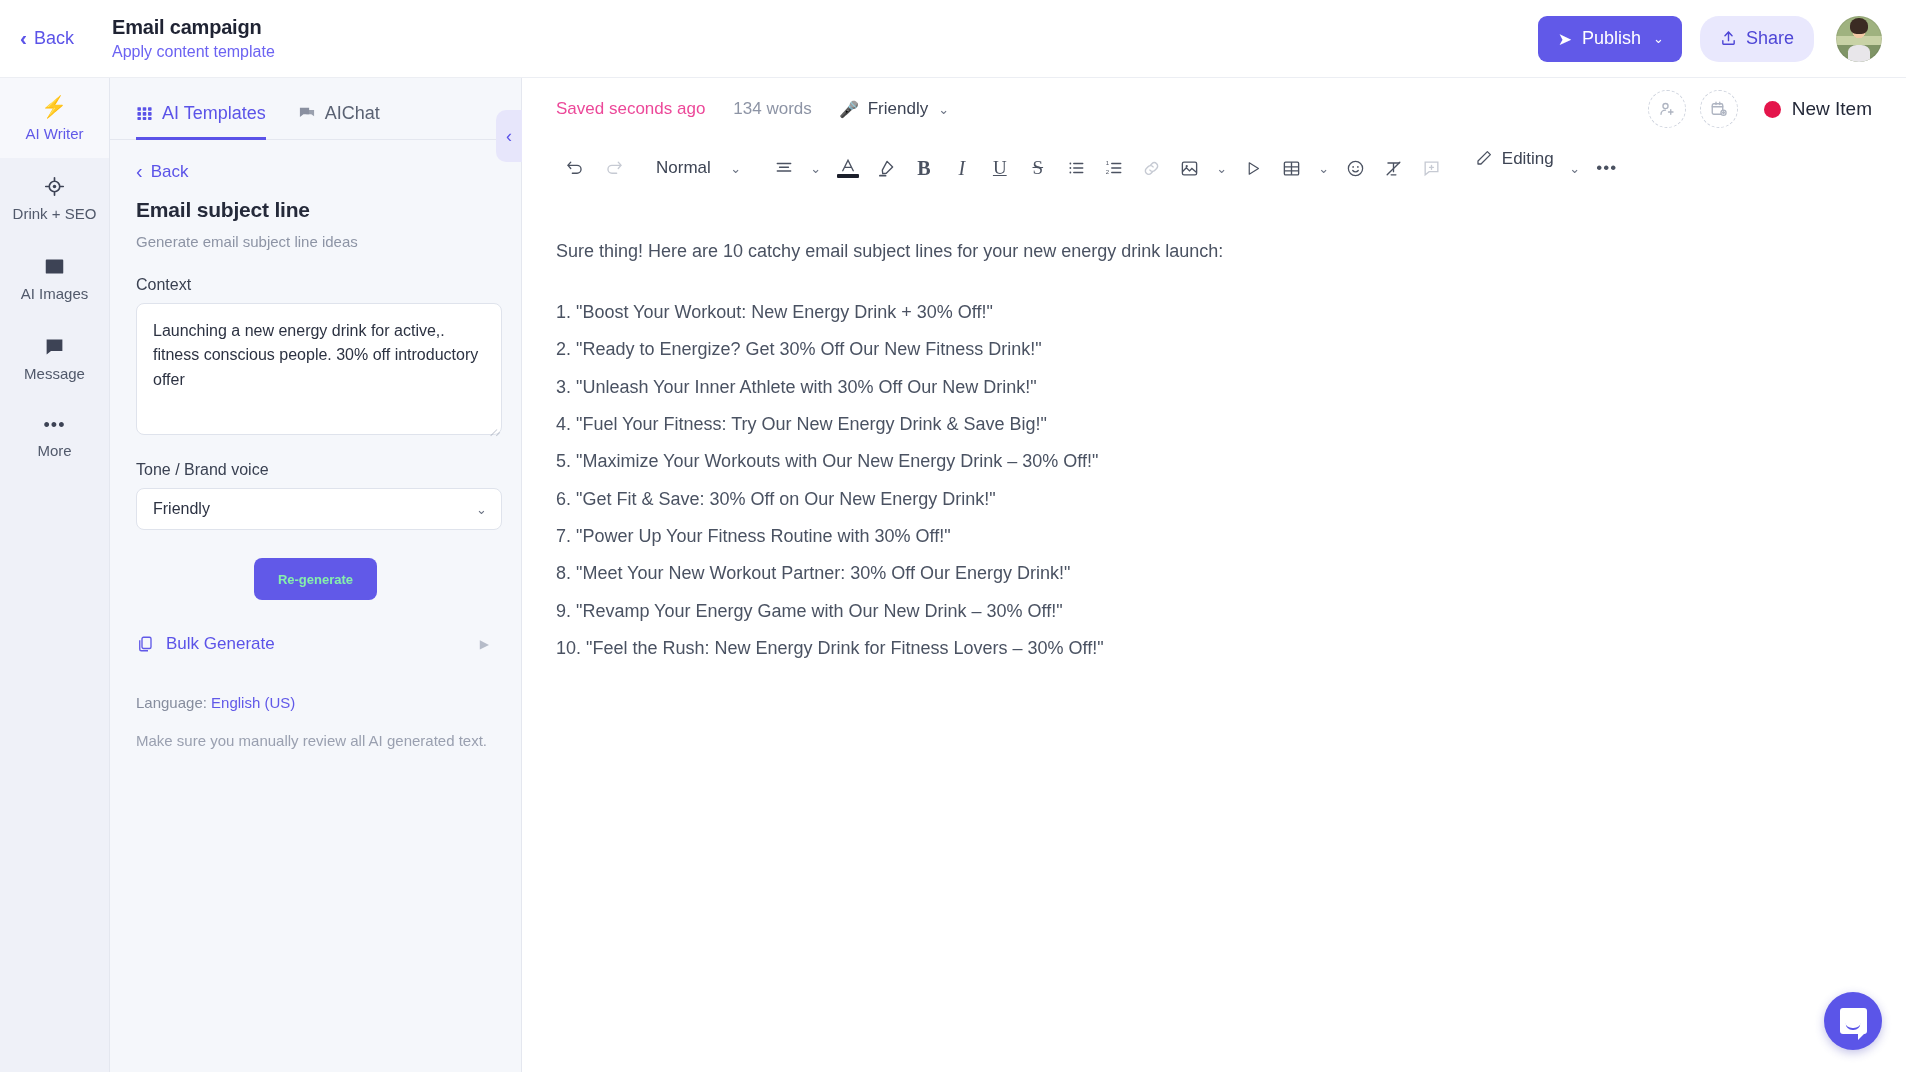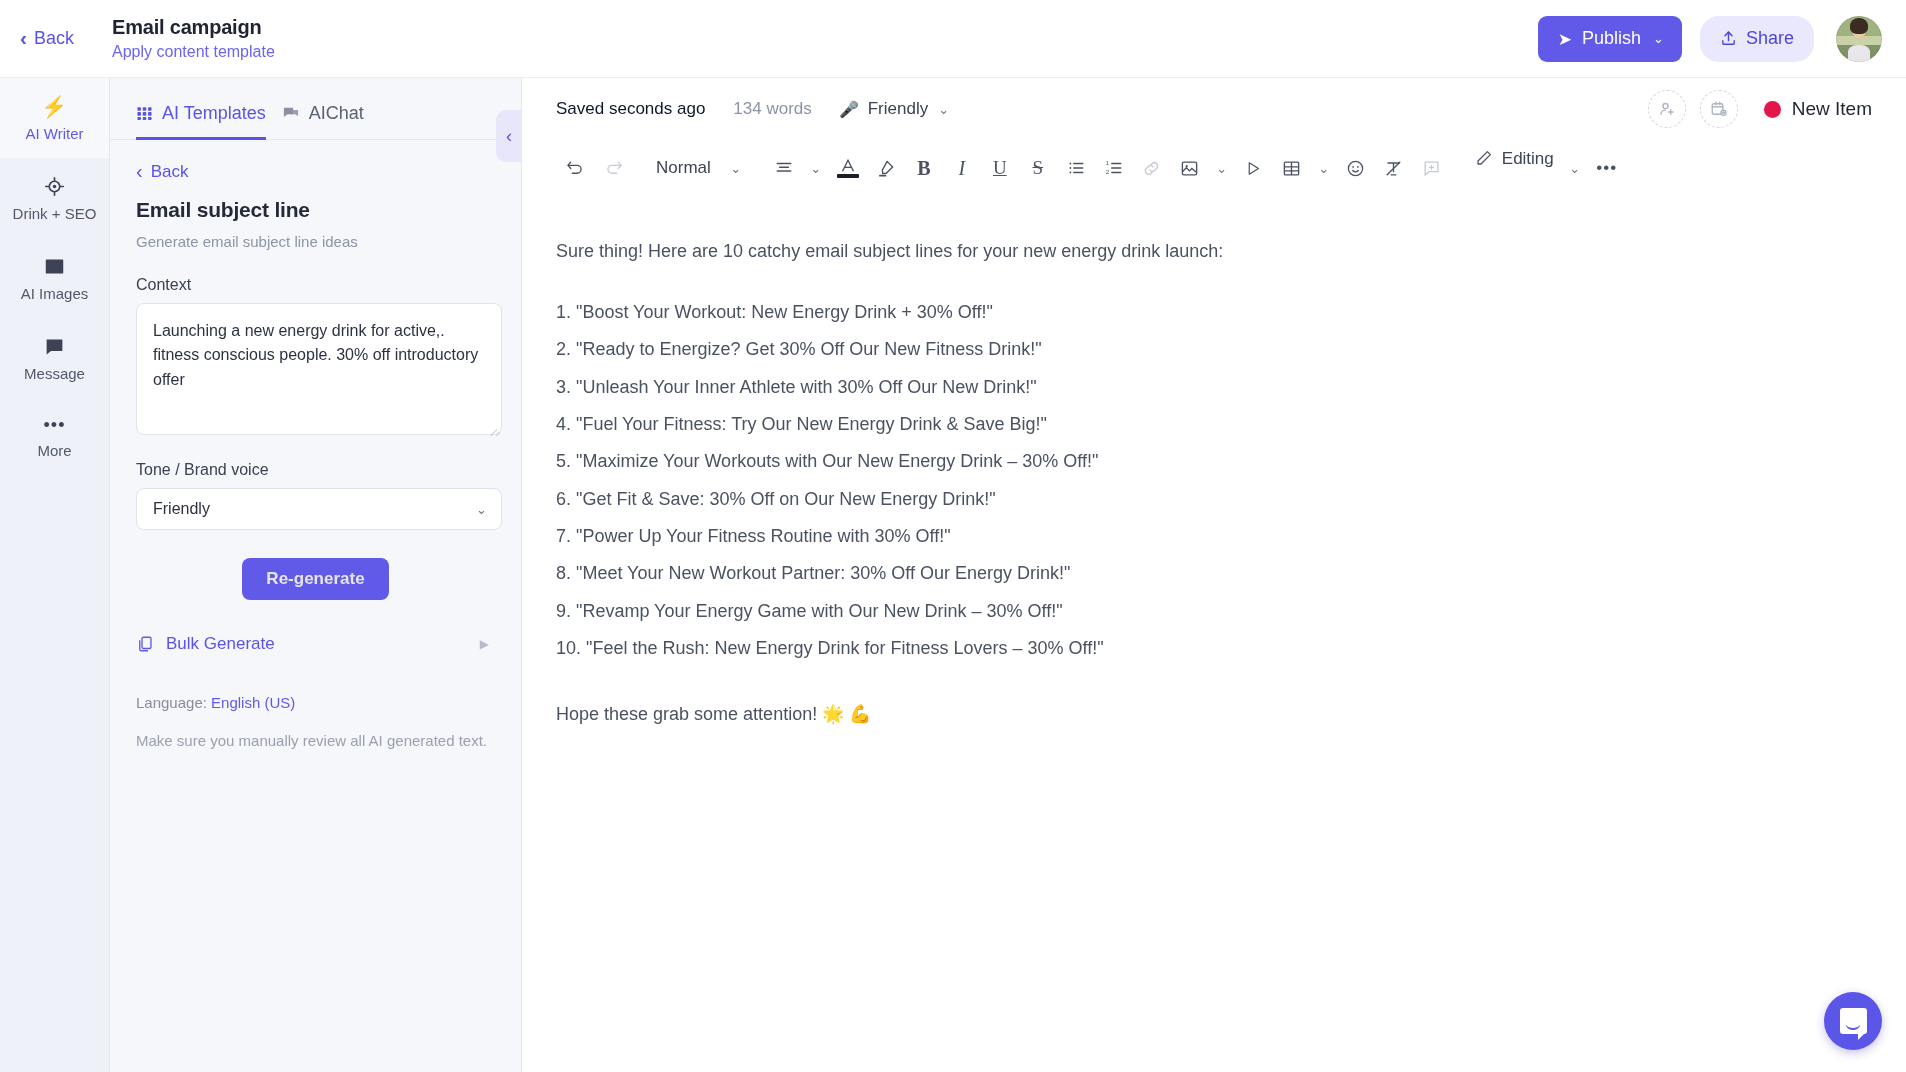--- a/index.html
+++ b/index.html
@@ -81,21 +81,21 @@
   .rail-label { font-size: 15px; color: #51596b; }
   .rail-item.active .rail-label { color: #6159e8; }
 
   
   .panel {
     width: 412px; min-width: 412px; background: #f5f7fb;
     border-right: 1px solid #e4e7ef;
     display: flex; flex-direction: column; position: relative;
   }
   .panel-tabs {
-    display: flex; align-items: flex-end; gap: 16px;
+    display: flex; align-items: flex-end; gap: 32px;
     height: 62px; padding: 0 26px;
     border-bottom: 1px solid #e4e7ef;
   }
   .tab {
     display: flex; align-items: center; gap: 9px;
     padding-bottom: 13px; font-size: 18px; color: #5a6273; cursor: pointer;
     border-bottom: 3px solid transparent; margin-bottom: -1px;
   }
   .tab.active { color: #5b53e8; border-bottom-color: #5b53e8; }
   .tab-ico { font-size: 17px; line-height: 1; }
@@ -128,22 +128,22 @@
 
   .select-box {
     width: 366px; height: 42px; background: #fff;
     border: 1px solid #dfe3ec; border-radius: 8px;
     display: flex; align-items: center; justify-content: space-between;
     padding: 0 14px 0 16px; font-size: 16px; color: #2c3242; cursor: pointer;
   }
   .select-cv { color: #6a7283; font-size: 13px; }
   .regen-row { display: flex; justify-content: center; margin-top: 28px; }
   .regen-btn {
-    background: #6159e8; color: #e5e5e5; border: none; border-radius: 8px;
-    height: 42px; padding: 0 24px; font-size: 17px; cursor: pointer;
+    background: #6159e8; color: #86efac; border: none; border-radius: 8px;
+    height: 42px; padding: 0 24px; font-size: 13px; cursor: pointer;
     font-family: inherit; font-weight: 600;
   }
   .bulk-row {
     display: flex; align-items: center; gap: 12px;
     margin-top: 34px; cursor: pointer; padding-right: 6px;
   }
   .bulk-ico { color: #6159e8; font-size: 18px; line-height: 1; }
   .bulk-label { color: #5b53e8; font-size: 17px; flex: 1; }
   .bulk-arrow { color: #b6bcc9; font-size: 12px; }
   .lang-row { margin-top: 40px; font-size: 15px; color: #868d9e; }
@@ -157,21 +157,21 @@
     display: flex; align-items: center; justify-content: center;
     color: #5b53e8; font-size: 18px; cursor: pointer; z-index: 5;
   }
 
   
   .editor { flex: 1; display: flex; flex-direction: column; min-width: 0; background: #fff; }
   .editor-status {
     height: 62px; display: flex; align-items: center;
     padding: 0 34px 0 34px; gap: 0;
   }
-  .st-saved { font-size: 17px; color: #0f172a; }
+  .st-saved { font-size: 17px; color: #ec4899; }
   .st-words { font-size: 17px; color: #8d94a5; margin-left: 28px; }
   .st-tone {
     display: flex; align-items: center; gap: 8px; margin-left: 28px;
     font-size: 17px; color: #3c4354; cursor: pointer;
   }
   .mic-ico { color: #f0ad33; font-size: 16px; }
   .st-cv { color: #6a7283; font-size: 13px; margin-left: 2px; }
   .editor-status .spacer { flex: 1; }
   .dashed-btn {
     width: 38px; height: 38px; border-radius: 50%;
@@ -541,21 +541,20 @@
             <div class="doc-li">2. "Ready to Energize? Get 30% Off Our New Fitness Drink!"</div>
             <div class="doc-li">3. "Unleash Your Inner Athlete with 30% Off Our New Drink!"</div>
             <div class="doc-li">4. "Fuel Your Fitness: Try Our New Energy Drink &amp; Save Big!"</div>
             <div class="doc-li">5. "Maximize Your Workouts with Our New Energy Drink – 30% Off!"</div>
             <div class="doc-li">6. "Get Fit &amp; Save: 30% Off on Our New Energy Drink!"</div>
             <div class="doc-li">7. "Power Up Your Fitness Routine with 30% Off!"</div>
             <div class="doc-li">8. "Meet Your New Workout Partner: 30% Off Our Energy Drink!"</div>
             <div class="doc-li">9. "Revamp Your Energy Game with Our New Drink – 30% Off!"</div>
             <div class="doc-li">10. "Feel the Rush: New Energy Drink for Fitness Lovers – 30% Off!"</div>
           </div>
-          <p class="doc-outro">Hope these grab some attention! 🌟 💪</p>
         </div>
       </div>
 
       <div class="chat-fab">
         <span class="bub">
             <span class="smile"></span>
           </span>
       </div>
     </div>
 

